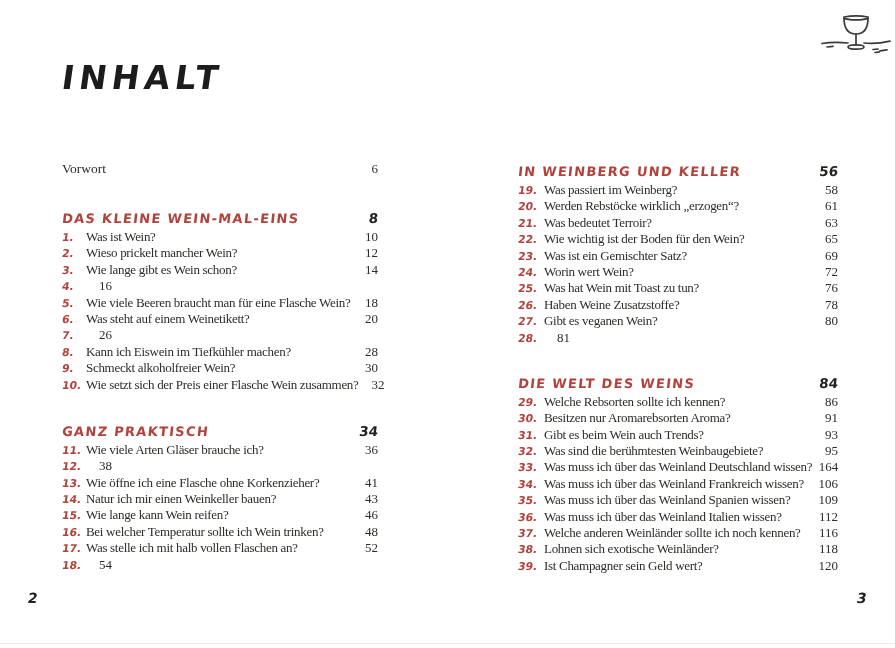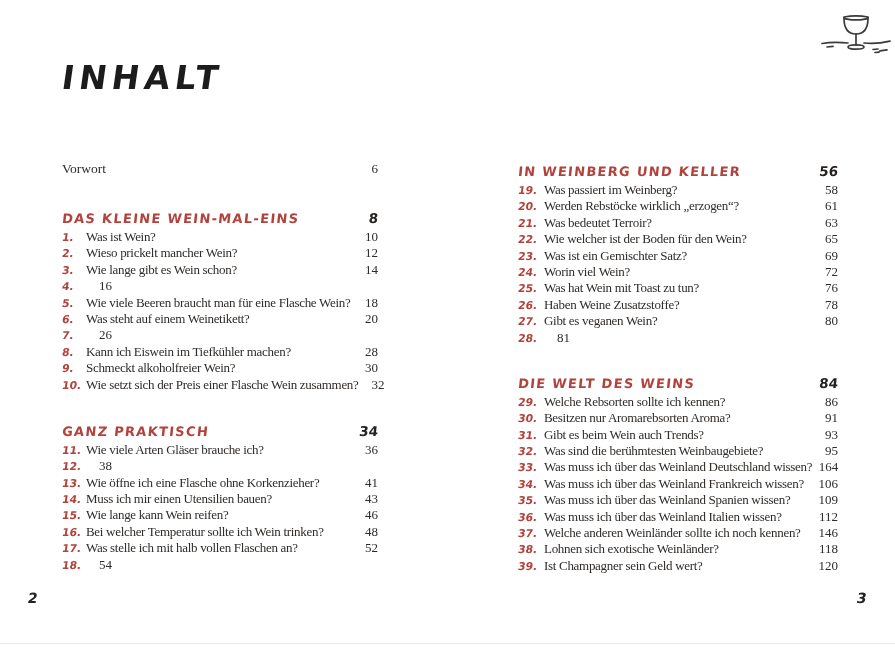--- a/index.html
+++ b/index.html
@@ -194,21 +194,21 @@
   </div>
 
   <div class="row">
     <span class="num">13.</span>
     <span class="txt">Wie öffne ich eine Flasche ohne Korkenzieher?</span>
     <span class="pg">41</span>
   </div>
 
   <div class="row">
     <span class="num">14.</span>
-    <span class="txt">Muss ich mir einen Utensilien bauen?</span>
+    <span class="txt">Natur ich mir einen Weinkeller bauen?</span>
     <span class="pg">43</span>
   </div>
 
   <div class="row">
     <span class="num">15.</span>
     <span class="txt">Wie lange kann Wein reifen?</span>
     <span class="pg">46</span>
   </div>
 
   <div class="row">
@@ -250,33 +250,33 @@
   </div>
 
   <div class="row">
     <span class="num">21.</span>
     <span class="txt">Was bedeutet Terroir?</span>
     <span class="pg">63</span>
   </div>
 
   <div class="row">
     <span class="num">22.</span>
-    <span class="txt">Wie welcher ist der Boden für den Wein?</span>
+    <span class="txt">Wie wichtig ist der Boden für den Wein?</span>
     <span class="pg">65</span>
   </div>
 
   <div class="row">
     <span class="num">23.</span>
     <span class="txt">Was ist ein Gemischter Satz?</span>
     <span class="pg">69</span>
   </div>
 
   <div class="row">
     <span class="num">24.</span>
-    <span class="txt">Worin viel Wein?</span>
+    <span class="txt">Worin wert Wein?</span>
     <span class="pg">72</span>
   </div>
 
   <div class="row">
     <span class="num">25.</span>
     <span class="txt">Was hat Wein mit Toast zu tun?</span>
     <span class="pg">76</span>
   </div>
 
   <div class="row">
@@ -346,21 +346,21 @@
 
   <div class="row">
     <span class="num">36.</span>
     <span class="txt">Was muss ich über das Weinland Italien wissen?</span>
     <span class="pg">112</span>
   </div>
 
   <div class="row">
     <span class="num">37.</span>
     <span class="txt">Welche anderen Weinländer sollte ich noch kennen?</span>
-    <span class="pg">146</span>
+    <span class="pg">116</span>
   </div>
 
   <div class="row">
     <span class="num">38.</span>
     <span class="txt">Lohnen sich exotische Weinländer?</span>
     <span class="pg">118</span>
   </div>
 
   <div class="row">
     <span class="num">39.</span>

